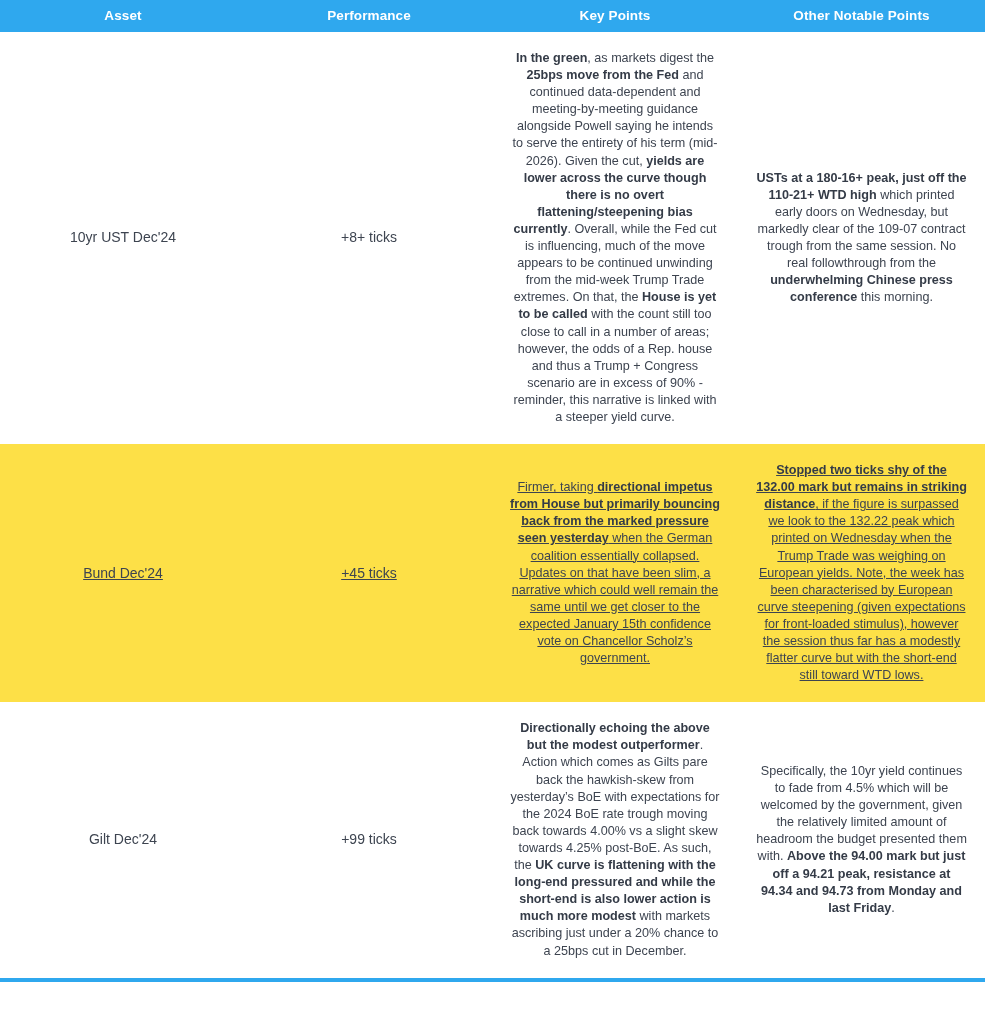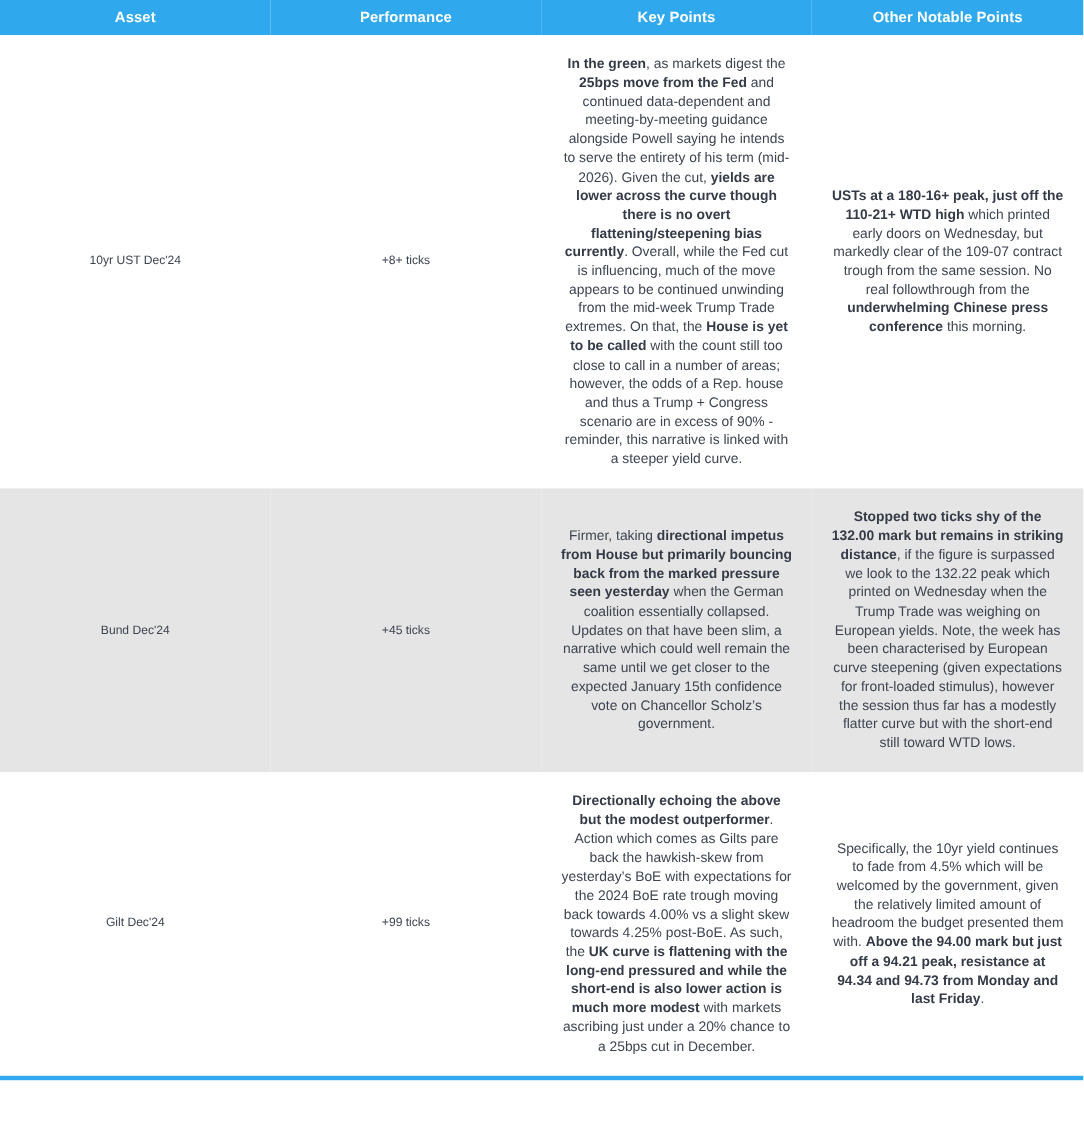--- a/index.html
+++ b/index.html
@@ -51,29 +51,30 @@
     vertical-align: middle;
     text-align: center;
     font-size: 12.6px;
     line-height: 17.1px;
     padding: 10px 13px;
     border: none;
     color: #3d4450;
   }
 
   tbody tr.row-alt td {
-    background: #e5e5e5;
+    background: #fde047;
+    text-decoration: underline;
   }
   tbody tr.row-plain td {
     background: #ffffff;
   }
 
   td.cell-asset,
   td.cell-perf {
-    font-size: 11px;
+    font-size: 14px;
     white-space: nowrap;
   }
 
   td.cell-key,
   td.cell-other {
     padding-left: 10px;
     padding-right: 10px;
   }
 
   td.cell-key p,

